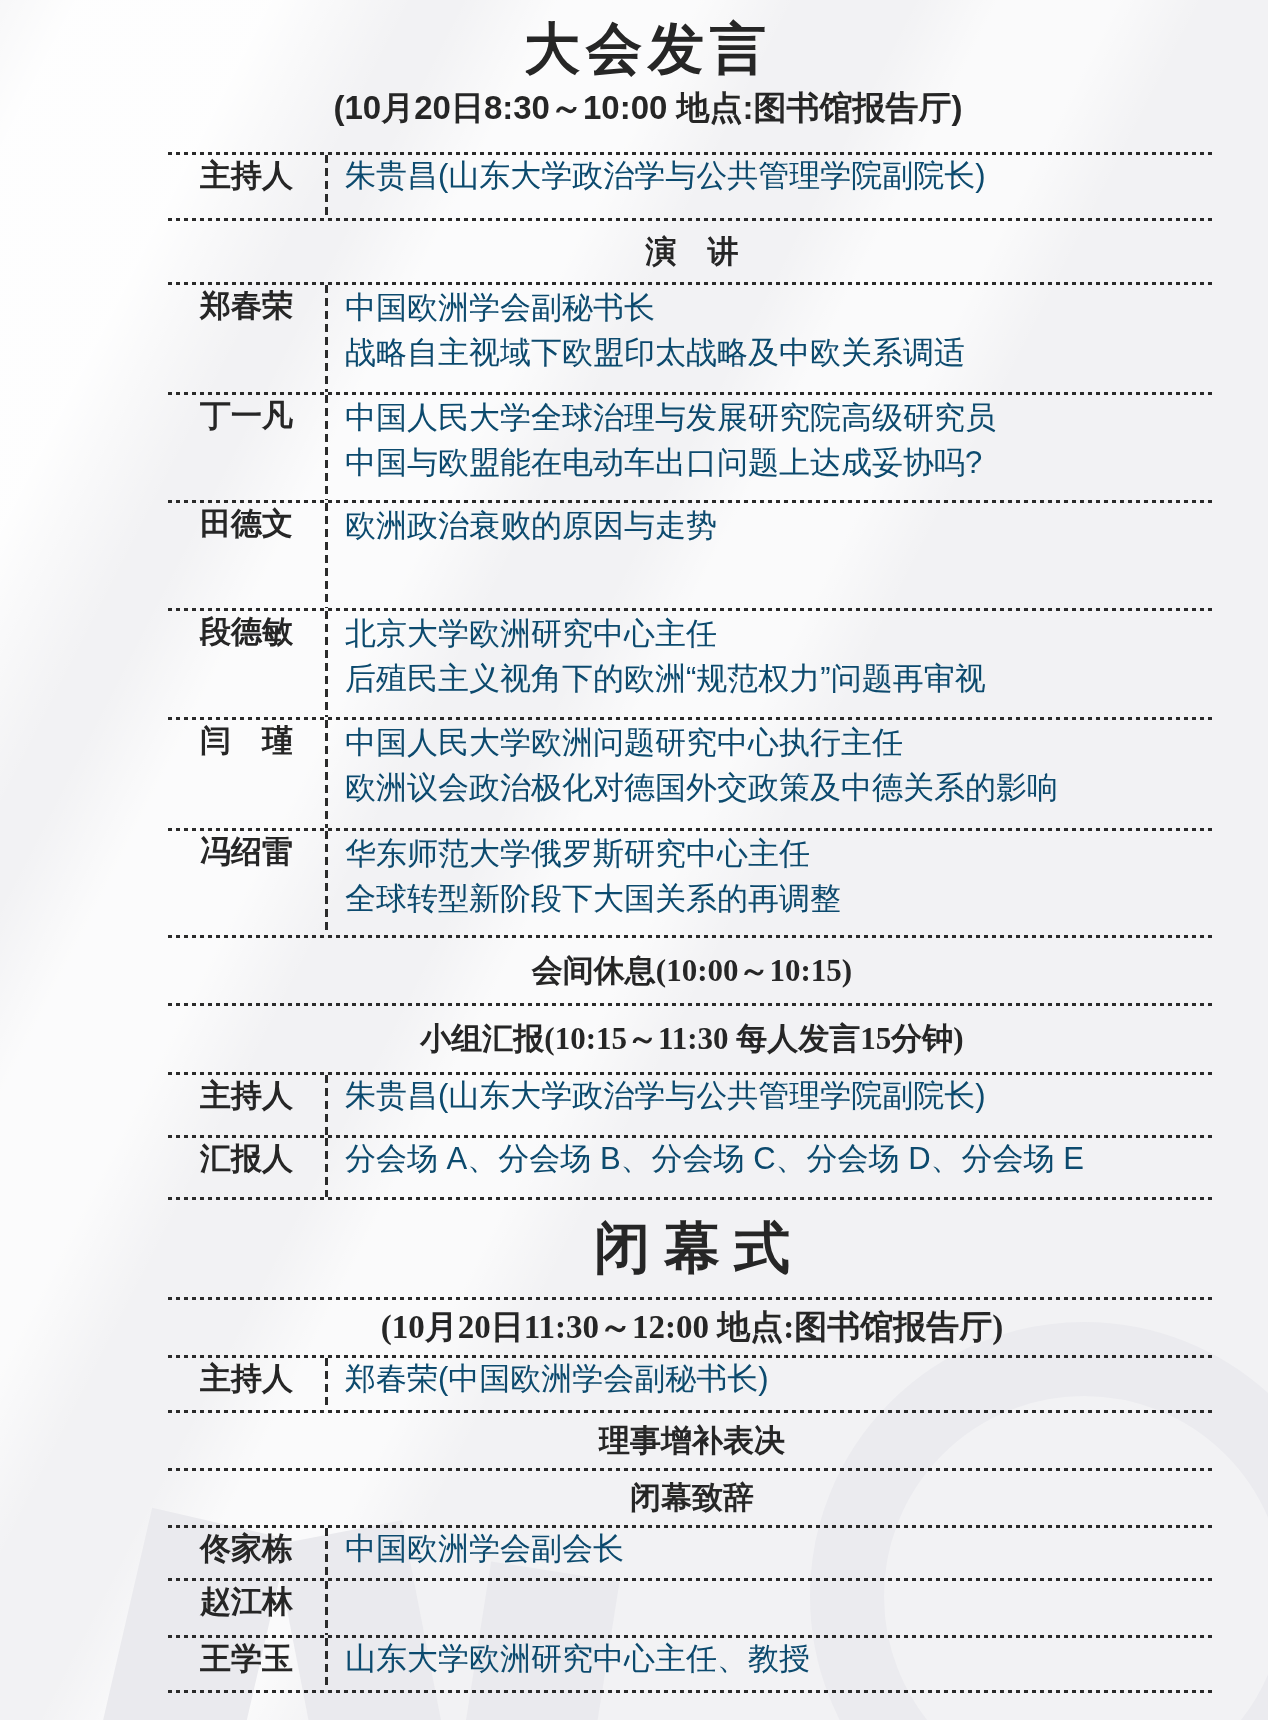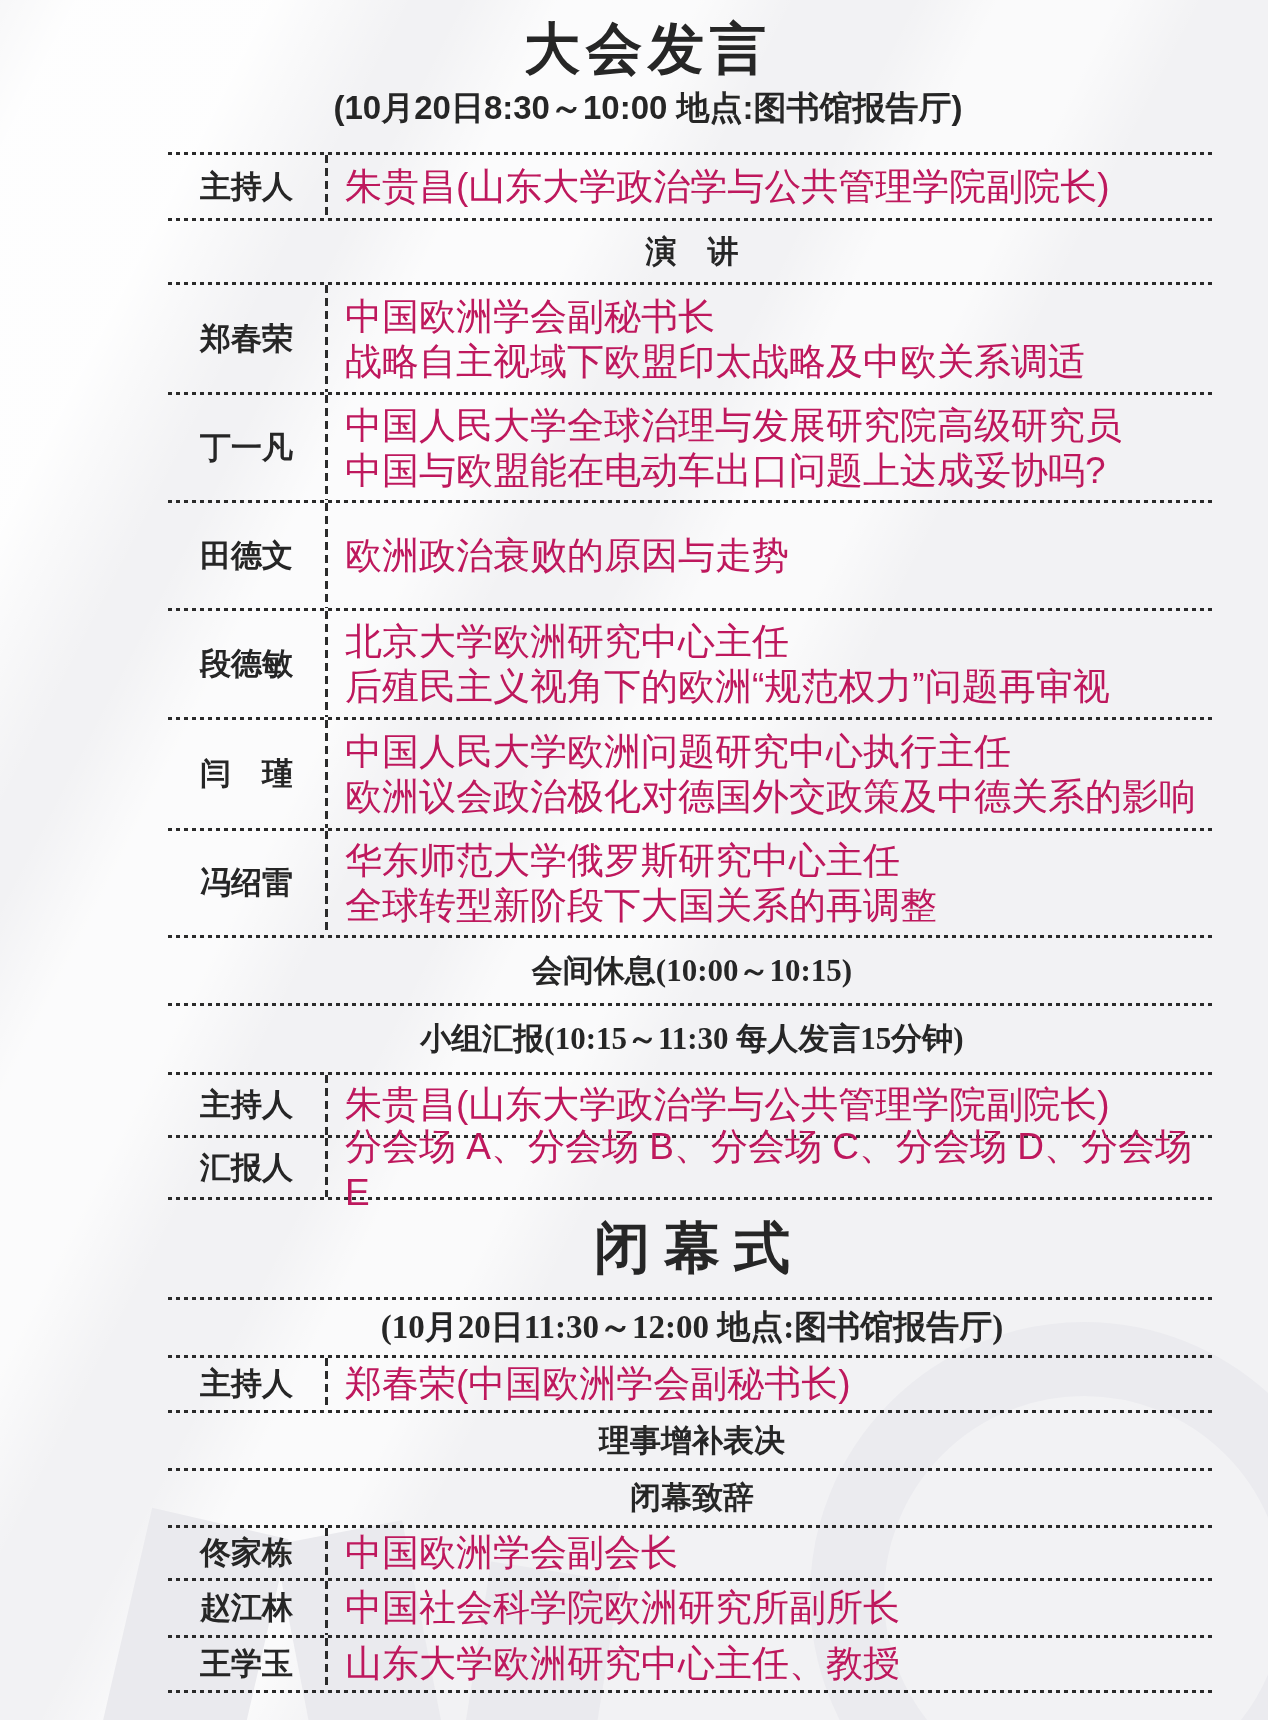--- a/index.html
+++ b/index.html
@@ -28,25 +28,25 @@
       border:74px solid #ebebef;border-radius:50%;}
 
   
   .content{position:absolute;inset:0;padding-left:28px;}
   .big-title{margin:0;padding-top:20px;text-align:center;
              font-size:56px;line-height:58px;font-weight:bold;letter-spacing:6px;color:#262626;}
   .subtitle{margin-top:10px;text-align:center;font-size:33px;line-height:40px;font-weight:bold;color:#262626;}
 
   .table{margin:24px 0 0 140px;width:1048px;}
   .rule{height:3px;background:repeating-linear-gradient(90deg,#2b2b2b 0 4.5px,transparent 4.5px 8px);}
-  .row{display:flex;align-items:center;}
+  .row{display:flex;align-items:flex-start;}
   .name{flex:0 0 157px;width:157px;text-align:center;font-weight:bold;font-size:31px;color:#262626;}
   .vdiv{flex:0 0 3px;width:3px;align-self:stretch;
         background:repeating-linear-gradient(180deg,#2b2b2b 0 8px,transparent 8px 13px);}
-  .cell{padding-left:17px;font-size:37px;color:#be185d;}
+  .cell{padding-left:17px;font-size:31px;color:#0c4a6e;}
   .cell.two{line-height:45px;}
   .crow{display:flex;align-items:center;justify-content:center;
         font-size:31px;font-weight:bold;color:#262626;text-align:center;font-family:Liberation Serif, serif;}
   .crow.sub{font-size:33px;text-align:center;}
   .bigrow{display:flex;align-items:center;justify-content:center;
           font-size:56px;font-weight:bold;letter-spacing:14px;text-indent:14px;color:#262626;}
 </style>
 </head>
 <body>
 
@@ -181,21 +181,20 @@
       <div class="row" style="height:50px">
         <div class="name">佟家栋</div>
         <div class="vdiv"></div>
         <div class="cell">中国欧洲学会副会长</div>
       </div>
       <div class="rule"></div>
 
       <div class="row" style="height:54px">
         <div class="name">赵江林</div>
         <div class="vdiv"></div>
-        <div class="cell">中国社会科学院欧洲研究所副所长</div>
       </div>
       <div class="rule"></div>
 
       <div class="row" style="height:52px">
         <div class="name">王学玉</div>
         <div class="vdiv"></div>
         <div class="cell">山东大学欧洲研究中心主任、教授</div>
       </div>
       <div class="rule"></div>
     </div>

